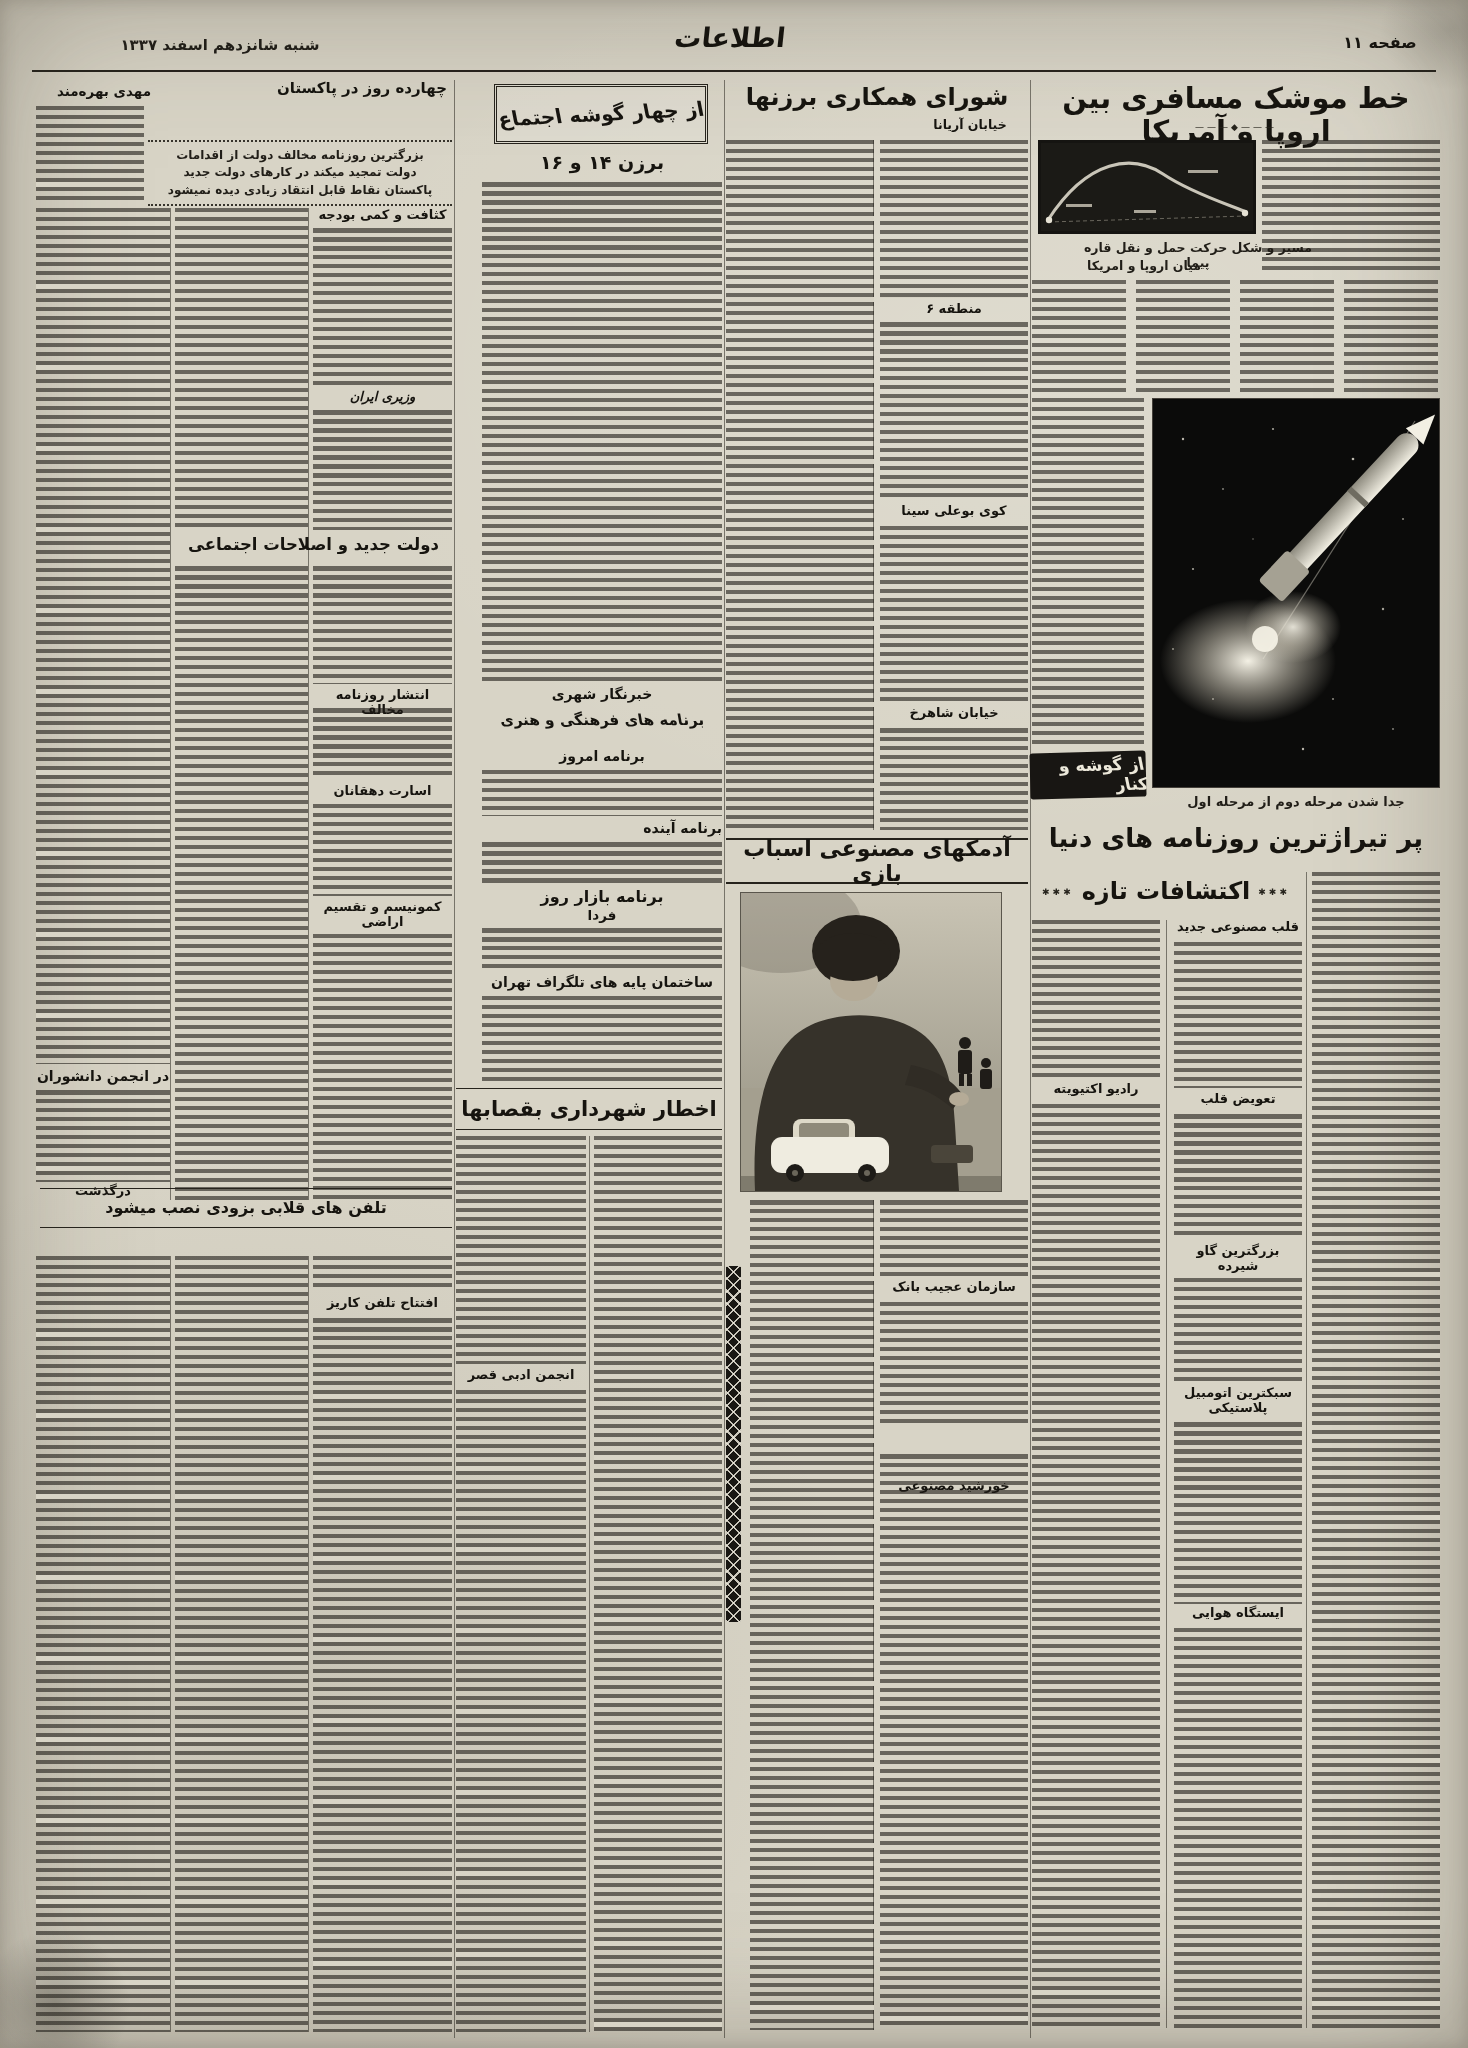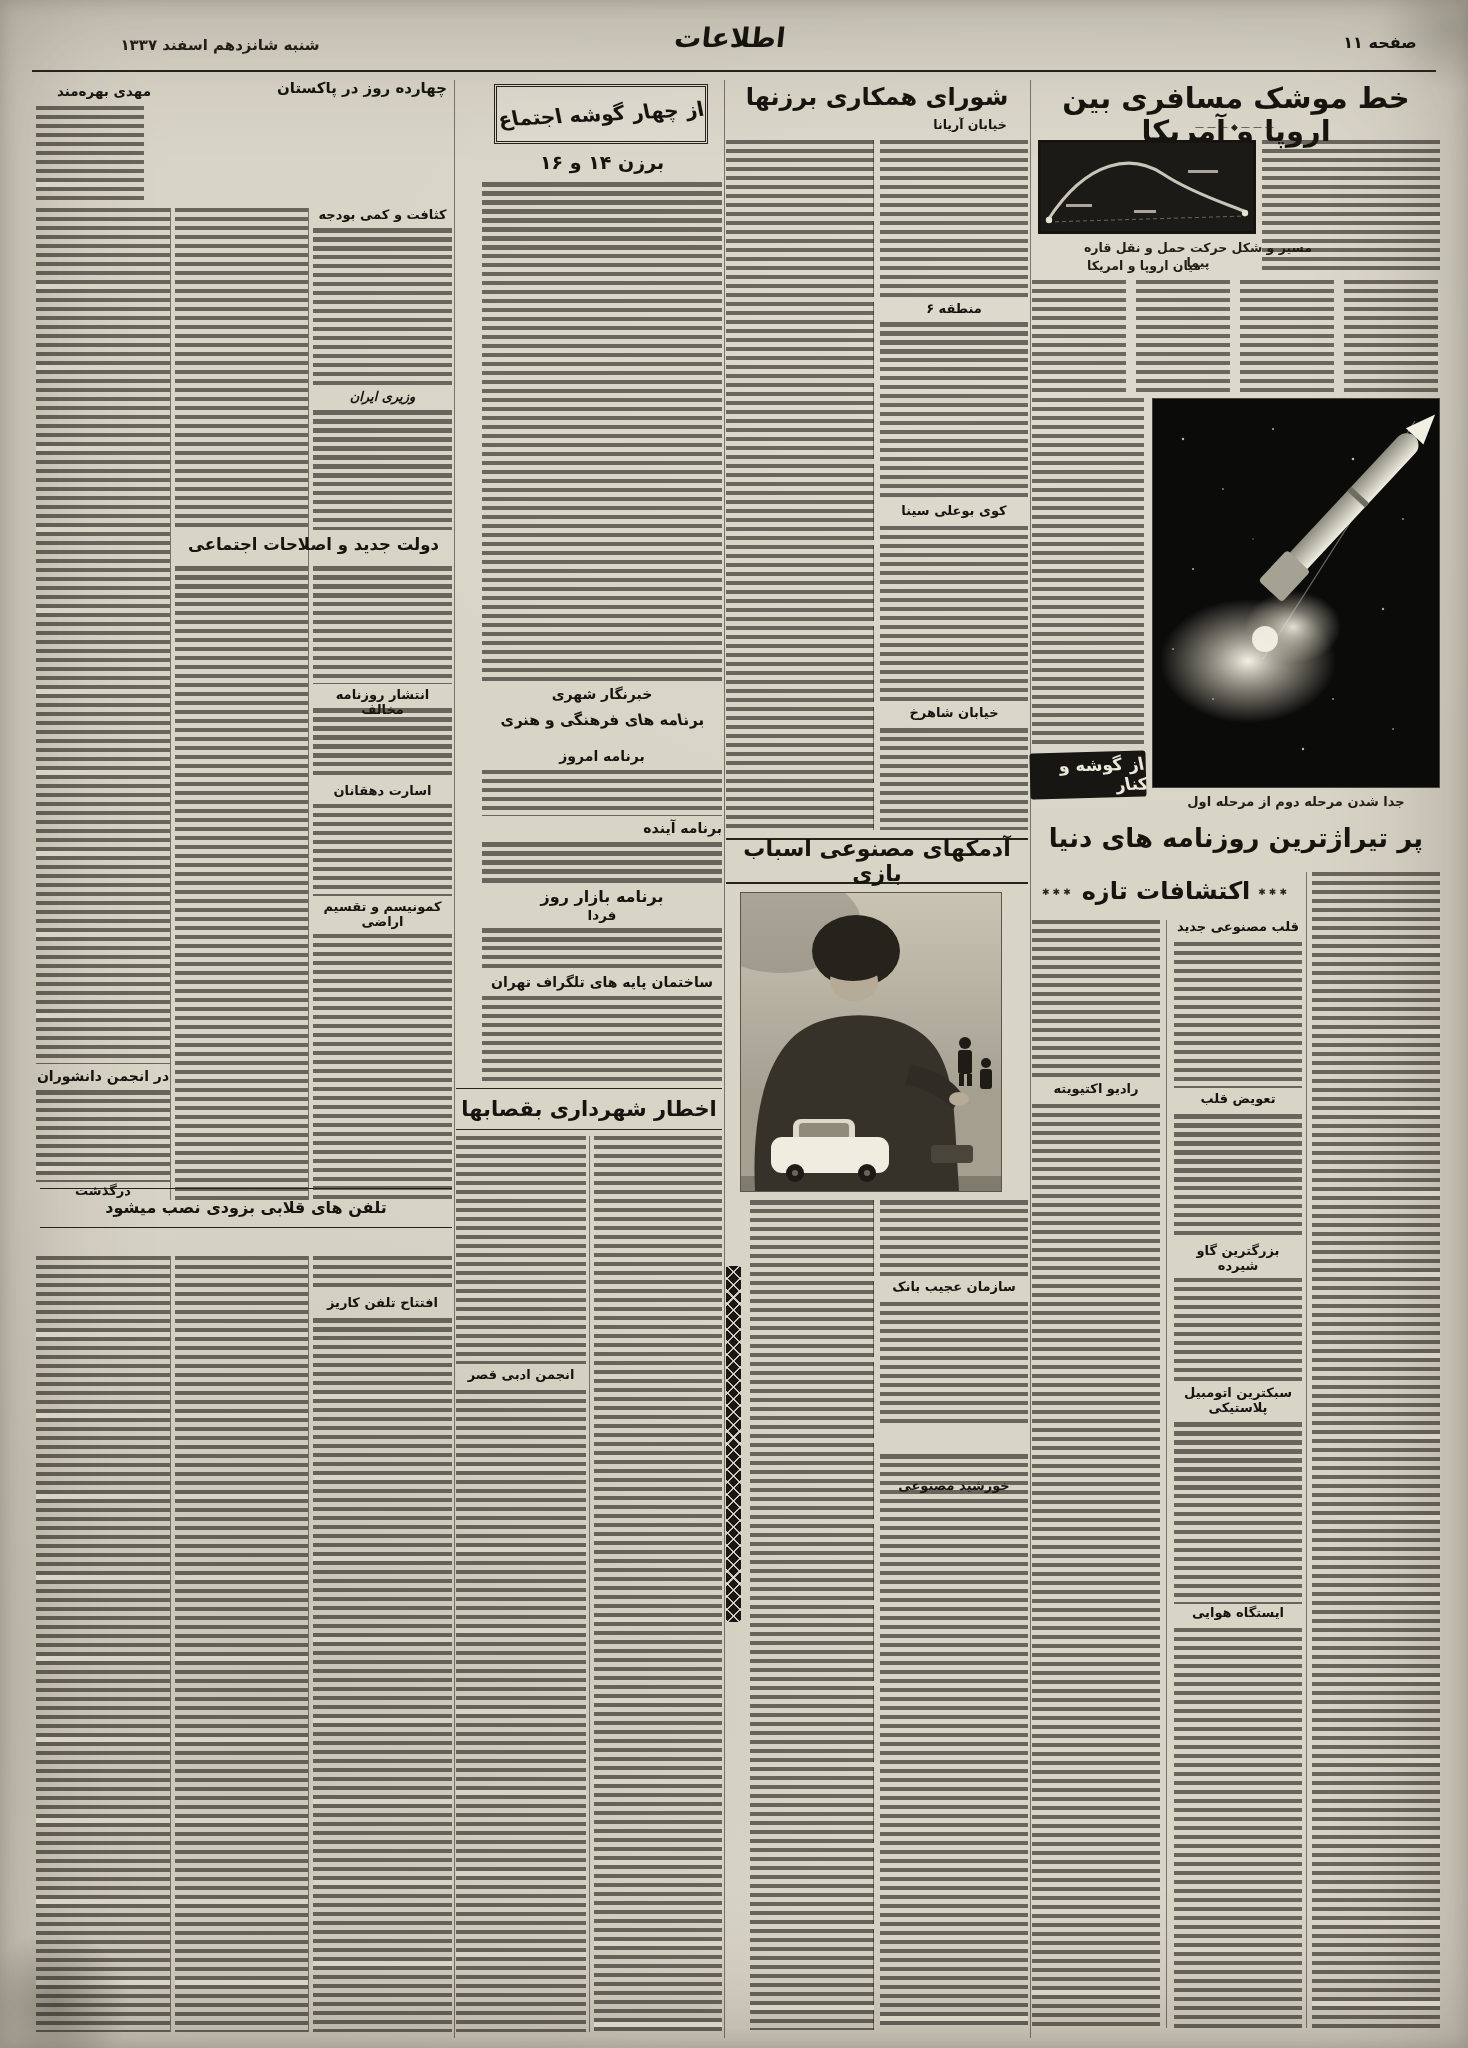--- a/index.html
+++ b/index.html
@@ -241,20 +241,25 @@
 
   <div class="abs thinboxed hl" style="left:456px;top:1088px;width:266px;height:42px;font-size:21px;">اخطار شهرداری بقصابها</div>
   <div class="abs vr" style="left:589px;top:1136px;height:896px;"></div>
   <div class="abs gk" style="left:594px;top:1136px;width:128px;height:896px;"></div>
   <div class="abs gk" style="left:456px;top:1136px;width:130px;height:228px;"></div>
   <div class="abs sh" style="left:456px;top:1368px;width:130px;">انجمن ادبی قصر</div>
   <div class="abs gk" style="left:456px;top:1390px;width:130px;height:642px;"></div>
 
   <div class="abs sh" style="left:260px;top:80px;width:204px;font-size:15px;">چهارده روز در پاکستان</div>
   <div class="abs sh" style="left:44px;top:84px;width:120px;font-size:13.5px;">مهدی بهره‌مند</div>
+  <div class="abs deck" style="left:148px;top:140px;width:304px;">
+    <div>بزرگترین روزنامه مخالف دولت از اقدامات</div>
+    <div>دولت تمجید میکند در کارهای دولت جدید</div>
+    <div>پاکستان نقاط قابل انتقاد زیادی دیده نمیشود</div>
+  </div>
   <div class="abs gk" style="left:36px;top:106px;width:108px;height:98px;"></div>
 
   <div class="abs vr" style="left:308px;top:208px;height:992px;"></div>
   <div class="abs vr" style="left:170px;top:208px;height:992px;"></div>
 
   <div class="abs sh" style="left:313px;top:208px;width:139px;">کثافت و کمی بودجه</div>
   <div class="abs gk" style="left:313px;top:228px;width:139px;height:158px;"></div>
   <div class="abs sh" style="left:313px;top:390px;width:139px;font-style:italic;">وزیری ایران</div>
   <div class="abs gk" style="left:313px;top:410px;width:139px;height:120px;"></div>
   <div class="abs hl" style="left:175px;top:536px;width:277px;font-size:16.5px;">دولت جدید و اصلاحات اجتماعی</div>

